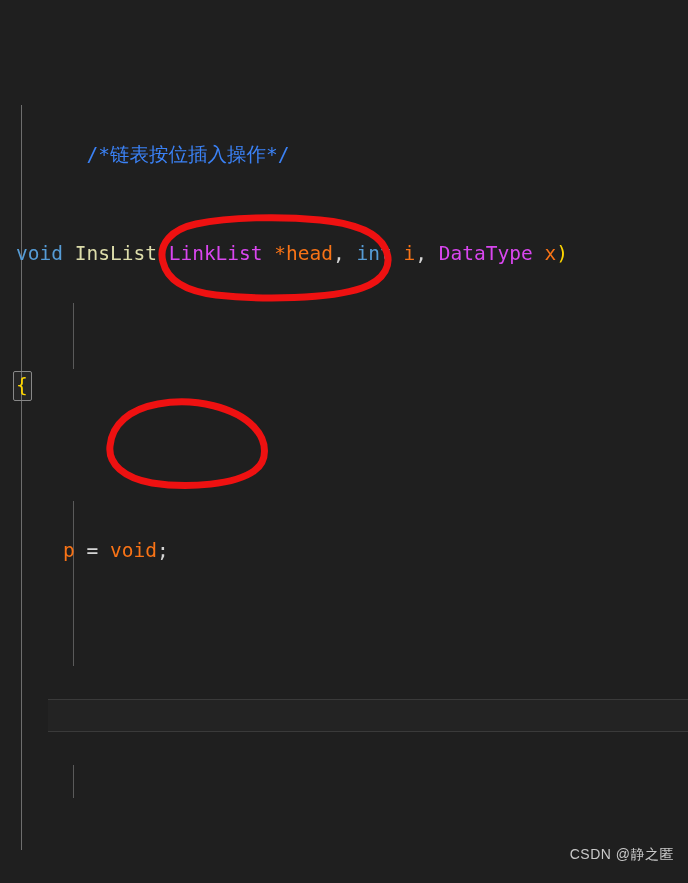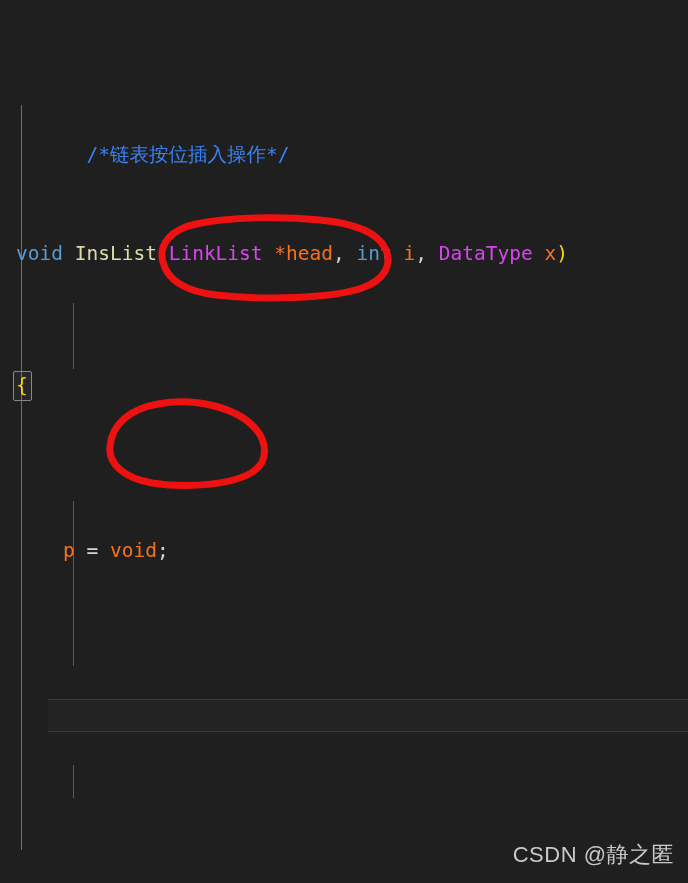--- a/index.html
+++ b/index.html
@@ -80,21 +80,21 @@
     z-index: 6;
     pointer-events: none;
   }
   
   #watermark {
     position: absolute;
     right: 14px;
     bottom: 12px;
     color: #c9c9c9;
     font-family: "Liberation Sans", "DejaVu Sans", sans-serif;
-    font-size: 22px;
+    font-size: 14px;
     letter-spacing: 0.5px;
     z-index: 7;
   }
 </style>
 </head>
 <body>
 
 <div id="editor">
 
   <div class="curline" style="top:699px;"></div>

